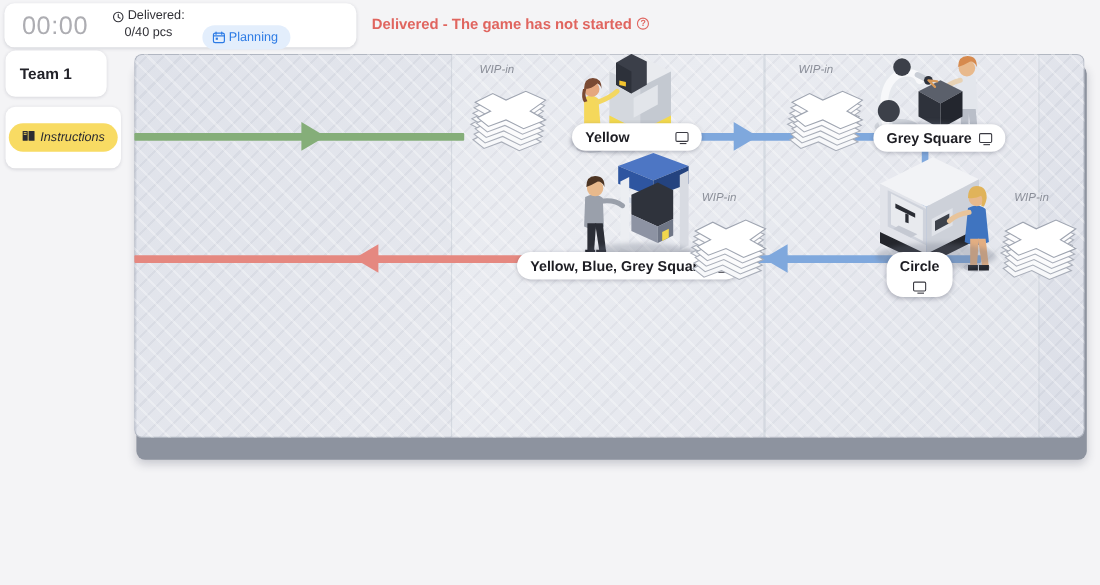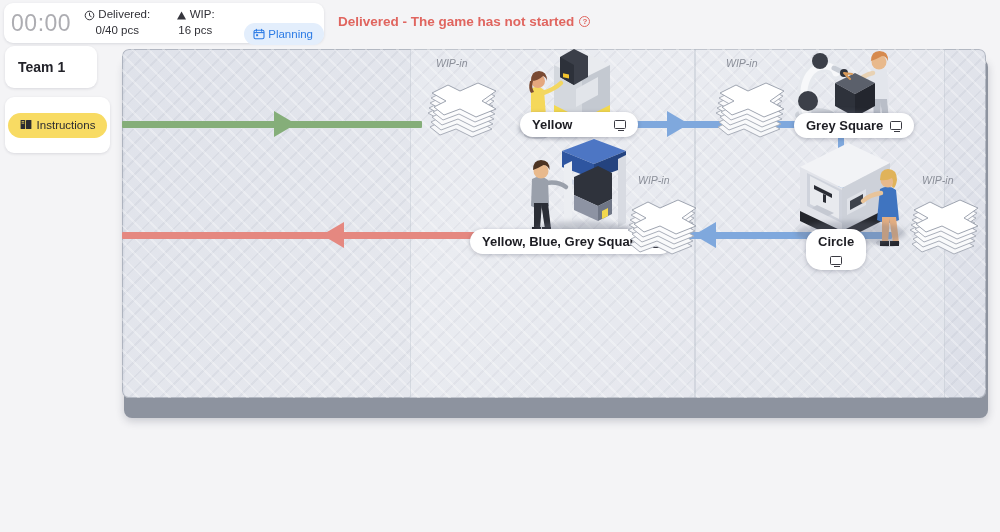--- a/index.html
+++ b/index.html
@@ -77,20 +77,21 @@
     width: 105px; height: 56px;
     background: #fff; border-radius: 9px;
     box-shadow: 0 1px 3px rgba(30,35,60,.12);
     display: flex; align-items: center; justify-content: center;
   }
   #instructions-btn {
     display: flex; align-items: center; gap: 5px;
     background: #f8db63; border-radius: 14px;
     padding: 6px 12px; font-size: 11.5px; color: #2b2b31;
     cursor: pointer;
+    font-style: italic;
   }
 
   
   #board-wrap {
     position: absolute; left: 122px; top: 49px;
     width: 866px; height: 369px;
   }
   #board-base {
     position: absolute; left: 2px; top: 10px;
     width: 864px; height: 359px;
@@ -208,31 +209,20 @@
           <svg width="11" height="11" viewBox="0 0 11 11">
             <circle cx="5.5" cy="5.5" r="4.3" fill="none" stroke="#35353c" stroke-width="1"></circle>
             <path d="M5.5 3.1 V5.6 L7.2 6.6" fill="none" stroke="#35353c" stroke-width="1" stroke-linecap="round"></path>
           </svg>
         </span>
         <span>Delivered:</span>
       </div>
       <div class="stat-val">0/40 pcs</div>
     </div>
 
-    <div class="stat-block">
-      <div class="stat-top">
-        <span class="mini-ico tri-ico">
-          <svg width="11" height="11" viewBox="0 0 11 11">
-            <path d="M5.5 1.6 L10 9.4 L1 9.4 Z" fill="#35353c"></path>
-          </svg>
-        </span>
-        <span>WIP:</span>
-      </div>
-      <div class="stat-val">16 pcs</div>
-    </div>
 
     <div id="planning-pill">
       <span class="mini-ico cal-ico">
         <svg width="12" height="12" viewBox="0 0 12 12">
           <rect x="1" y="2.2" width="10" height="8.6" rx="1.6" fill="none" stroke="#2c7be5" stroke-width="1.1"></rect>
           <path d="M1 4.6 H11" stroke="#2c7be5" stroke-width="1.1"></path>
           <path d="M3.4 1.2 V3.2 M8.6 1.2 V3.2" stroke="#2c7be5" stroke-width="1.1" stroke-linecap="round"></path>
           <rect x="3.1" y="6.2" width="2" height="2" fill="#2c7be5"></rect>
         </svg>
       </span>

